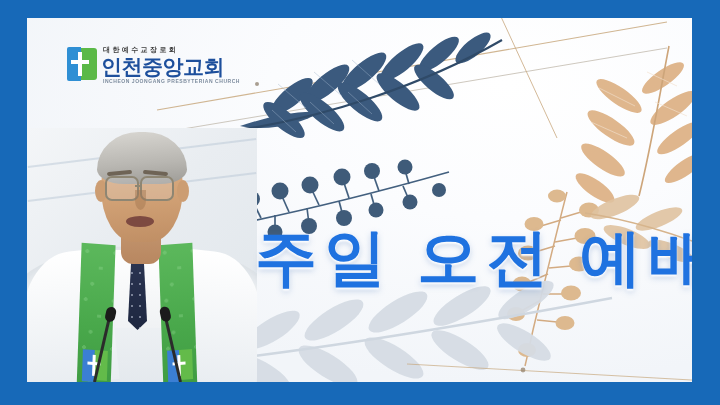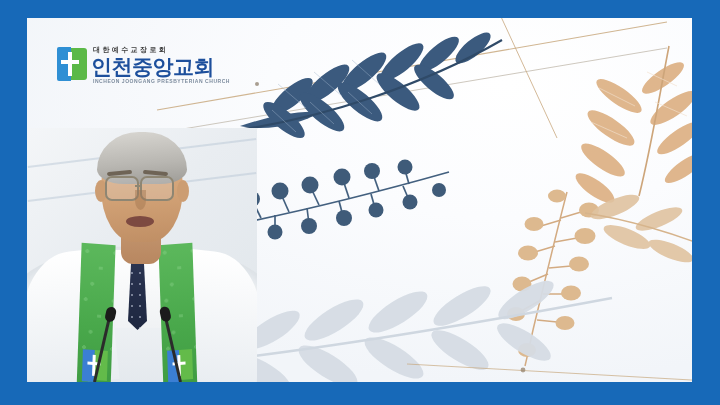--- a/index.html
+++ b/index.html
@@ -90,21 +90,21 @@
     text-shadow:0 1px 0 rgba(255,255,255,.8);
   }
   #title{
     position:absolute;left:228px;top:198px;
     font-size:62px;font-weight:700;letter-spacing:7px;
     color:#1f72e0;white-space:nowrap;
     text-shadow:0 2px 2px rgba(255,255,255,.95), 0 3px 6px rgba(90,130,190,.35);
   }
 
   
-  #logo{position:absolute;left:30px;top:27px;width:150px;height:42px;}
+  #logo{position:absolute;left:40px;top:27px;width:150px;height:42px;}
   #logo .mark{position:absolute;left:0;top:2px;width:30px;height:34px;}
   #logo .mb{position:absolute;left:0;top:0;width:14px;height:34px;background:#2f8fd4;
      border-radius:2px 0 0 2px;}
   #logo .mg{position:absolute;left:14px;top:1px;width:16px;height:32px;background:#5bb947;
      border-radius:0 3px 3px 0;}
   #logo .cv{position:absolute;left:11px;top:5px;width:4px;height:24px;background:#fff;}
   #logo .ch{position:absolute;left:4px;top:13px;width:18px;height:4px;background:#fff;}
   #logo .l1{position:absolute;left:36px;top:0px;font-size:7px;letter-spacing:2.4px;color:#3c3c3c;font-weight:700;white-space:nowrap;}
   #logo .l2{position:absolute;left:34px;top:8px;font-size:21px;font-weight:700;color:#1d4f9c;letter-spacing:-.5px;white-space:nowrap;}
   #logo .l3{position:absolute;left:36px;top:33px;font-size:5px;letter-spacing:.55px;color:#7d8c9e;font-weight:700;white-space:nowrap;}
@@ -389,20 +389,21 @@
       <div class="mouth"></div>
 
       <div class="mic micL">
           <div class="micHead"></div>
         </div>
       <div class="mic micR">
           <div class="micHead"></div>
         </div>
     </div>
 
+    <div id="title">주일 오전 예배</div>
 
     <div id="logo">
       <div class="mark">
         <div class="mb"></div>
           <div class="mg"></div>
           <div class="cv"></div>
           <div class="ch"></div>
       </div>
       <div class="l1">대한예수교장로회</div>
       <div class="l2">인천중앙교회</div>

